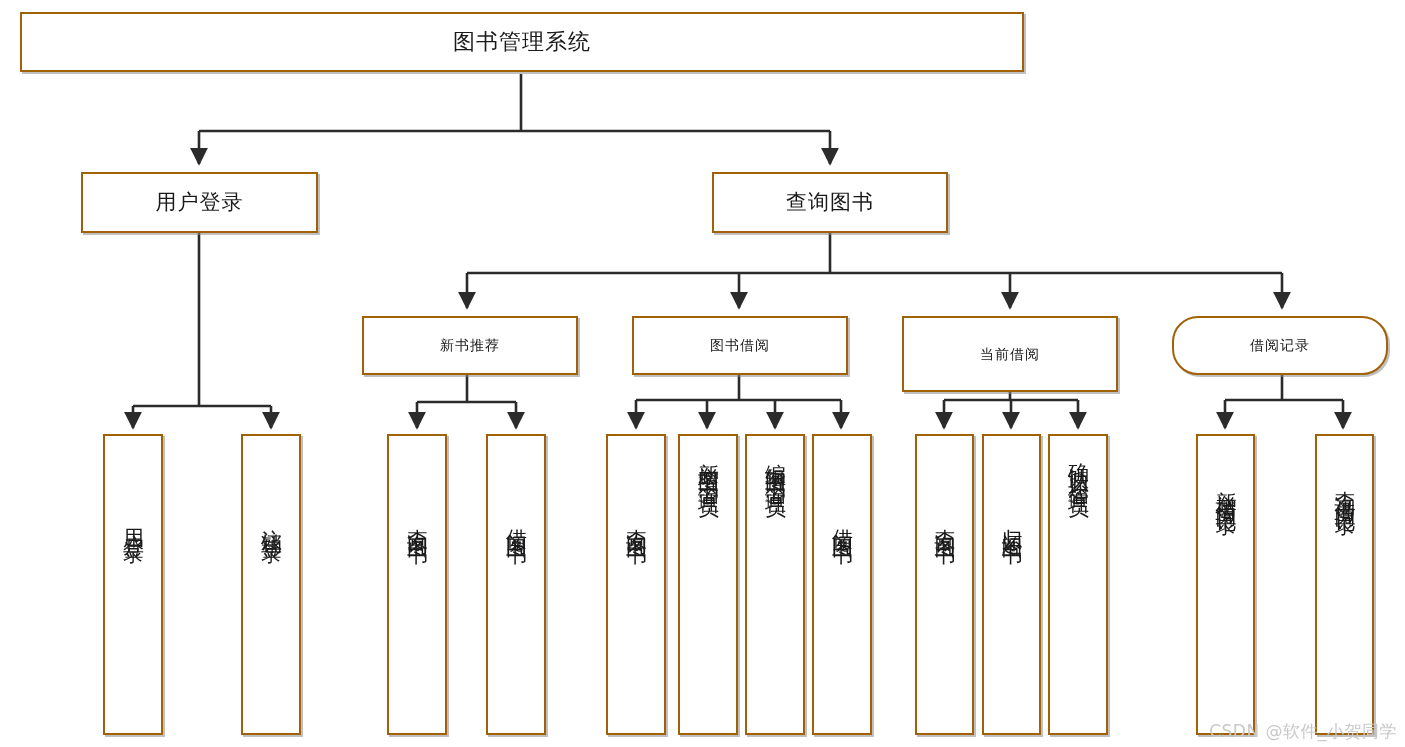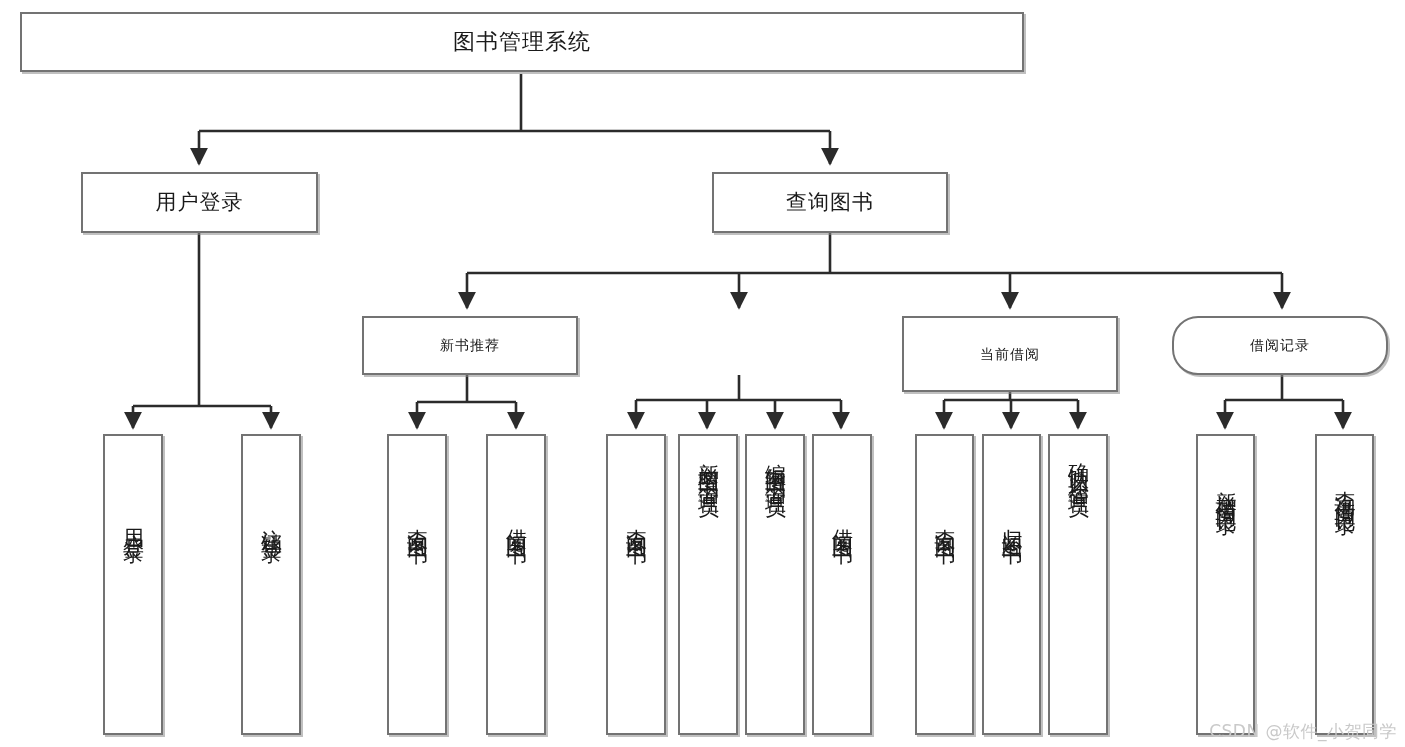--- a/index.html
+++ b/index.html
@@ -22,21 +22,21 @@
     left: 0;
     top: 0;
     width: 1405px;
     height: 747px;
     pointer-events: none;
   }
   .node {
     position: absolute;
     box-sizing: border-box;
     background: #ffffff;
-    border: 2px solid #737373;
+    border: 2px solid #a16207;
     box-shadow: 2px 2px 0 rgba(140,140,140,0.55);
     display: flex;
     align-items: center;
     justify-content: center;
     color: #1a1a1a;
   }
   .node .label {
     font-size: 21px;
     line-height: 1.18;
     letter-spacing: 1px;
@@ -132,20 +132,23 @@
   <div class="node lvl2" style="left:81px; top:172px; width:237px; height:61px;">
     <span class="label">用户登录</span>
   </div>
   <div class="node lvl2" style="left:712px; top:172px; width:236px; height:61px;">
     <span class="label">查询图书</span>
   </div>
 
   <div class="node lvl3" style="left:362px; top:316px; width:216px; height:59px;">
     <span class="label">新书推荐</span>
   </div>
+  <div class="node lvl3" style="left:632px; top:316px; width:216px; height:59px;">
+    <span class="label">图书借阅</span>
+  </div>
   <div class="node lvl3" style="left:902px; top:316px; width:216px; height:76px;">
     <span class="label">当前借阅</span>
   </div>
   <div class="node lvl3" style="left:1172px; top:316px; width:216px; height:59px;border-radius:26px;">
     <span class="label">借阅记录</span>
   </div>
 
   <div class="node leaf" style="left:103px; top:434px; width:60px; height:301px; padding-top:76px;">
     <span class="label">用户登录</span>
   </div>

